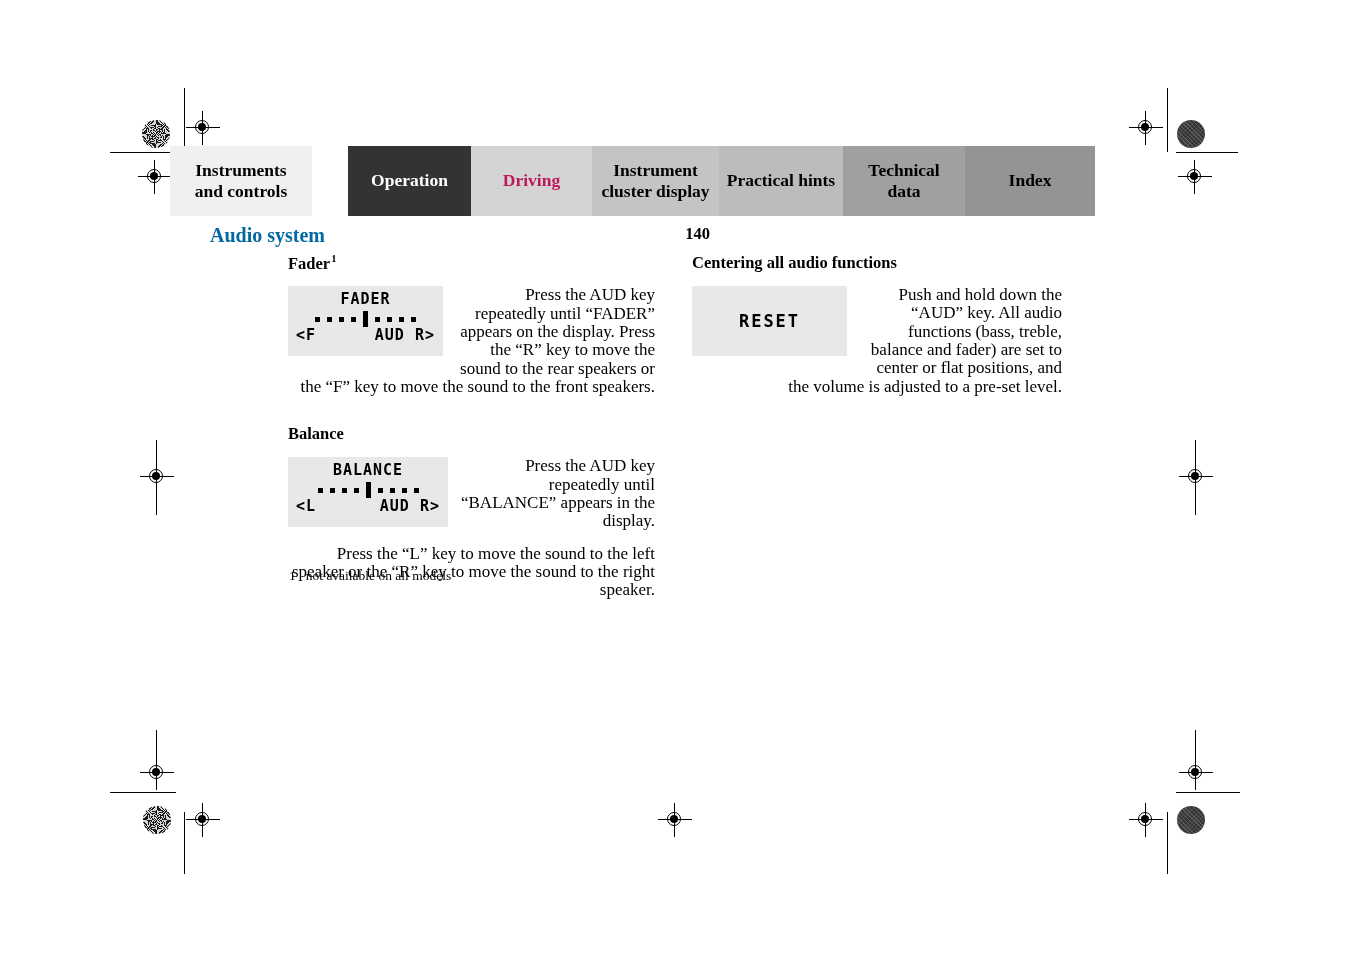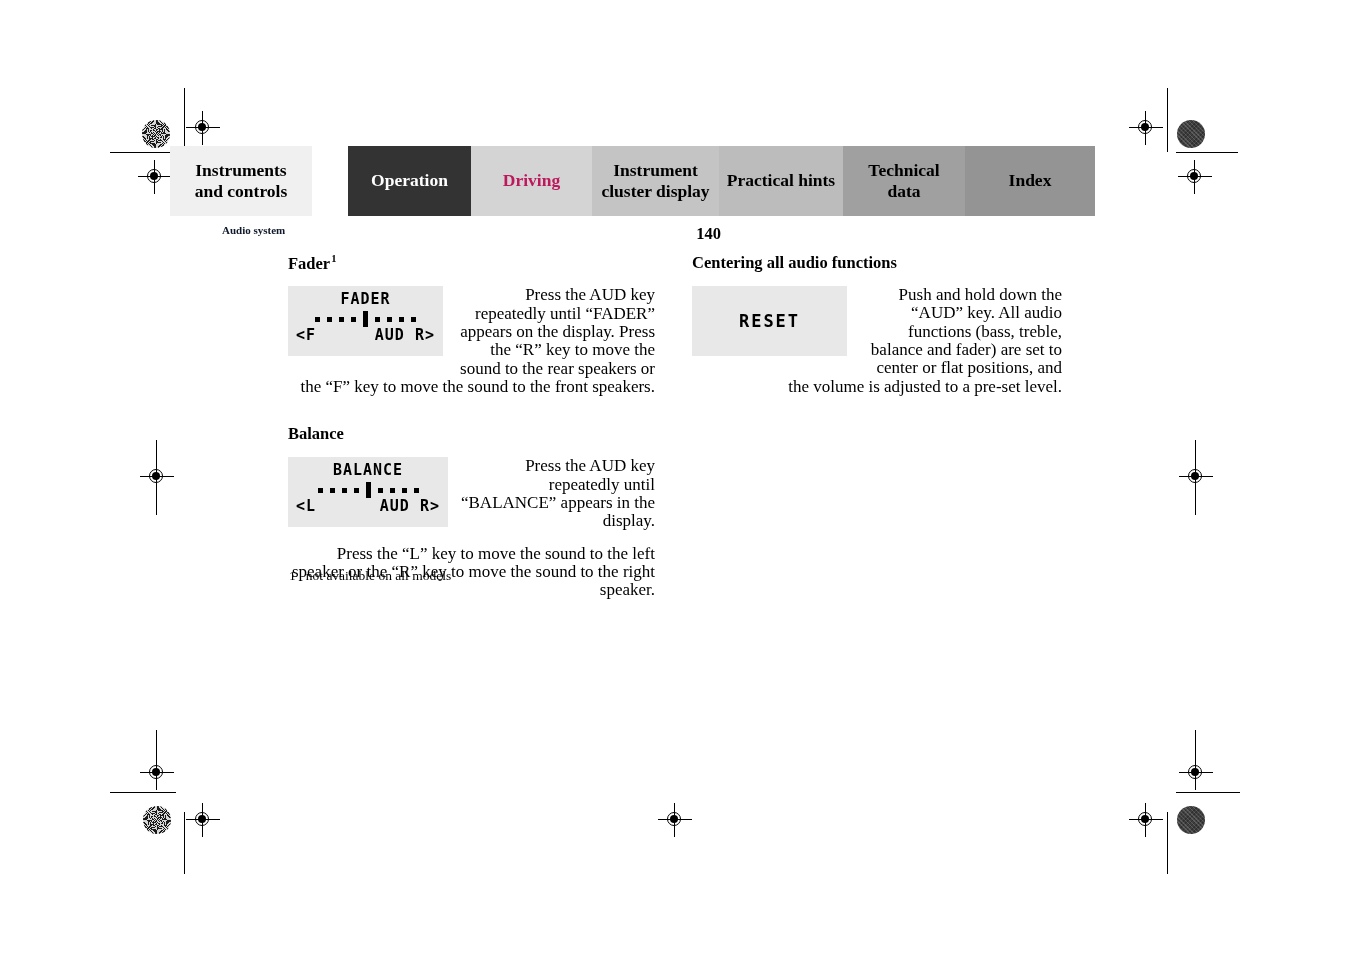--- a/index.html
+++ b/index.html
@@ -106,28 +106,28 @@
   
   #runhead {
     position: absolute;
     left: 210px;
     top: 224px;
     width: 960px;
     height: 20px;
   }
   #runhead .sect {
     position: absolute;
-    left: 12px; top: 0;
-    font-weight: bold;
-    font-size: 11px;
-    color: #0f172a;
+    left: 0; top: 0;
+    font-weight: bold;
+    font-size: 20px;
+    color: #0369a1;
   }
   #runhead .pageno {
     position: absolute;
-    left: 16px; top: 0;
+    left: 5px; top: 0;
     width: 495px;
     text-align: right;
     font-weight: bold;
     font-size: 16.5px;
     color: #000;
   }
 
   
   .col {
     position: absolute;

